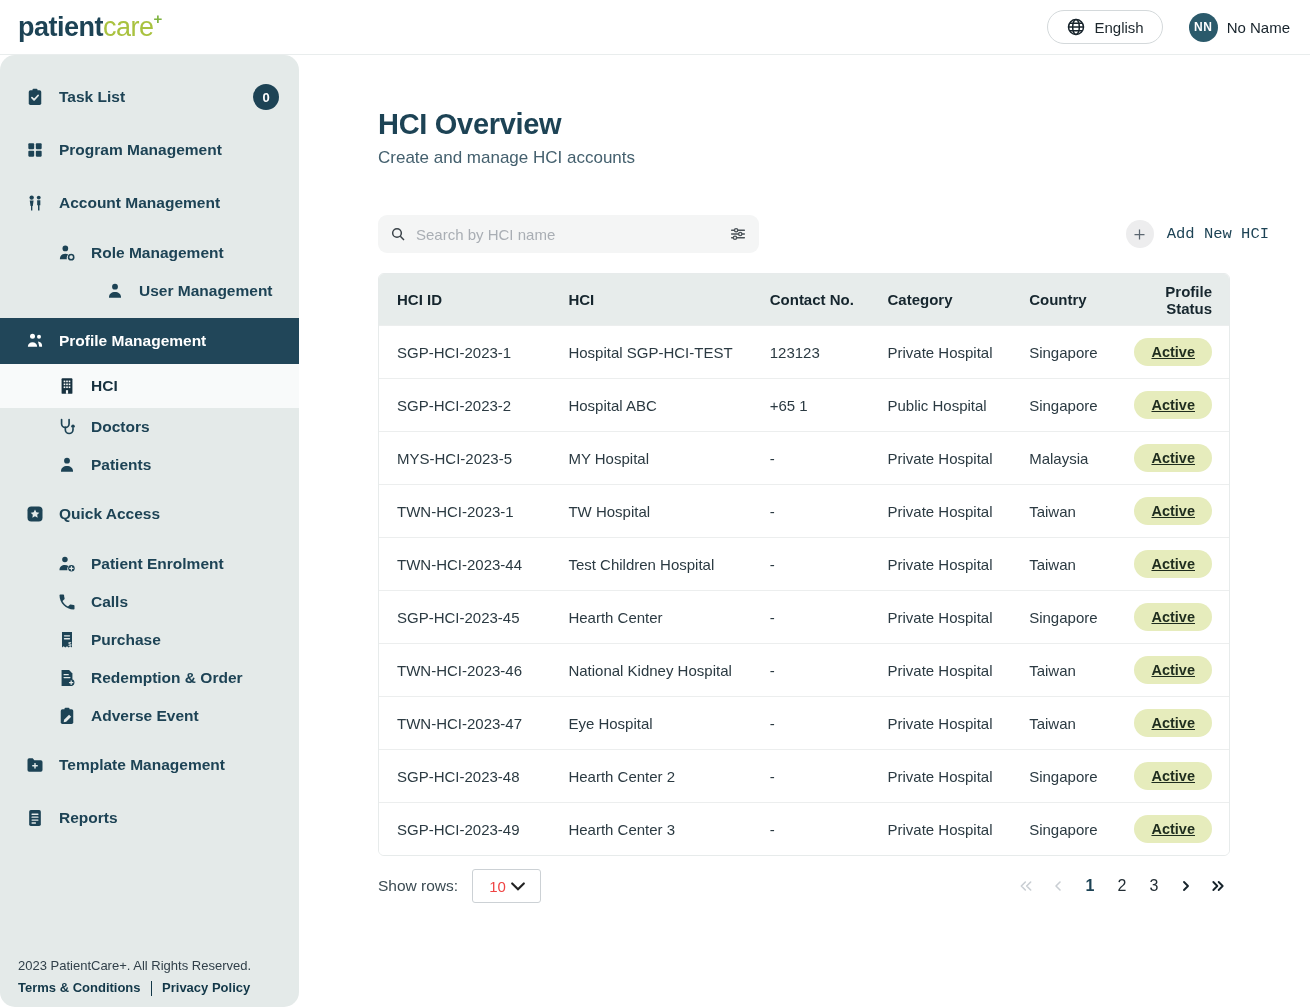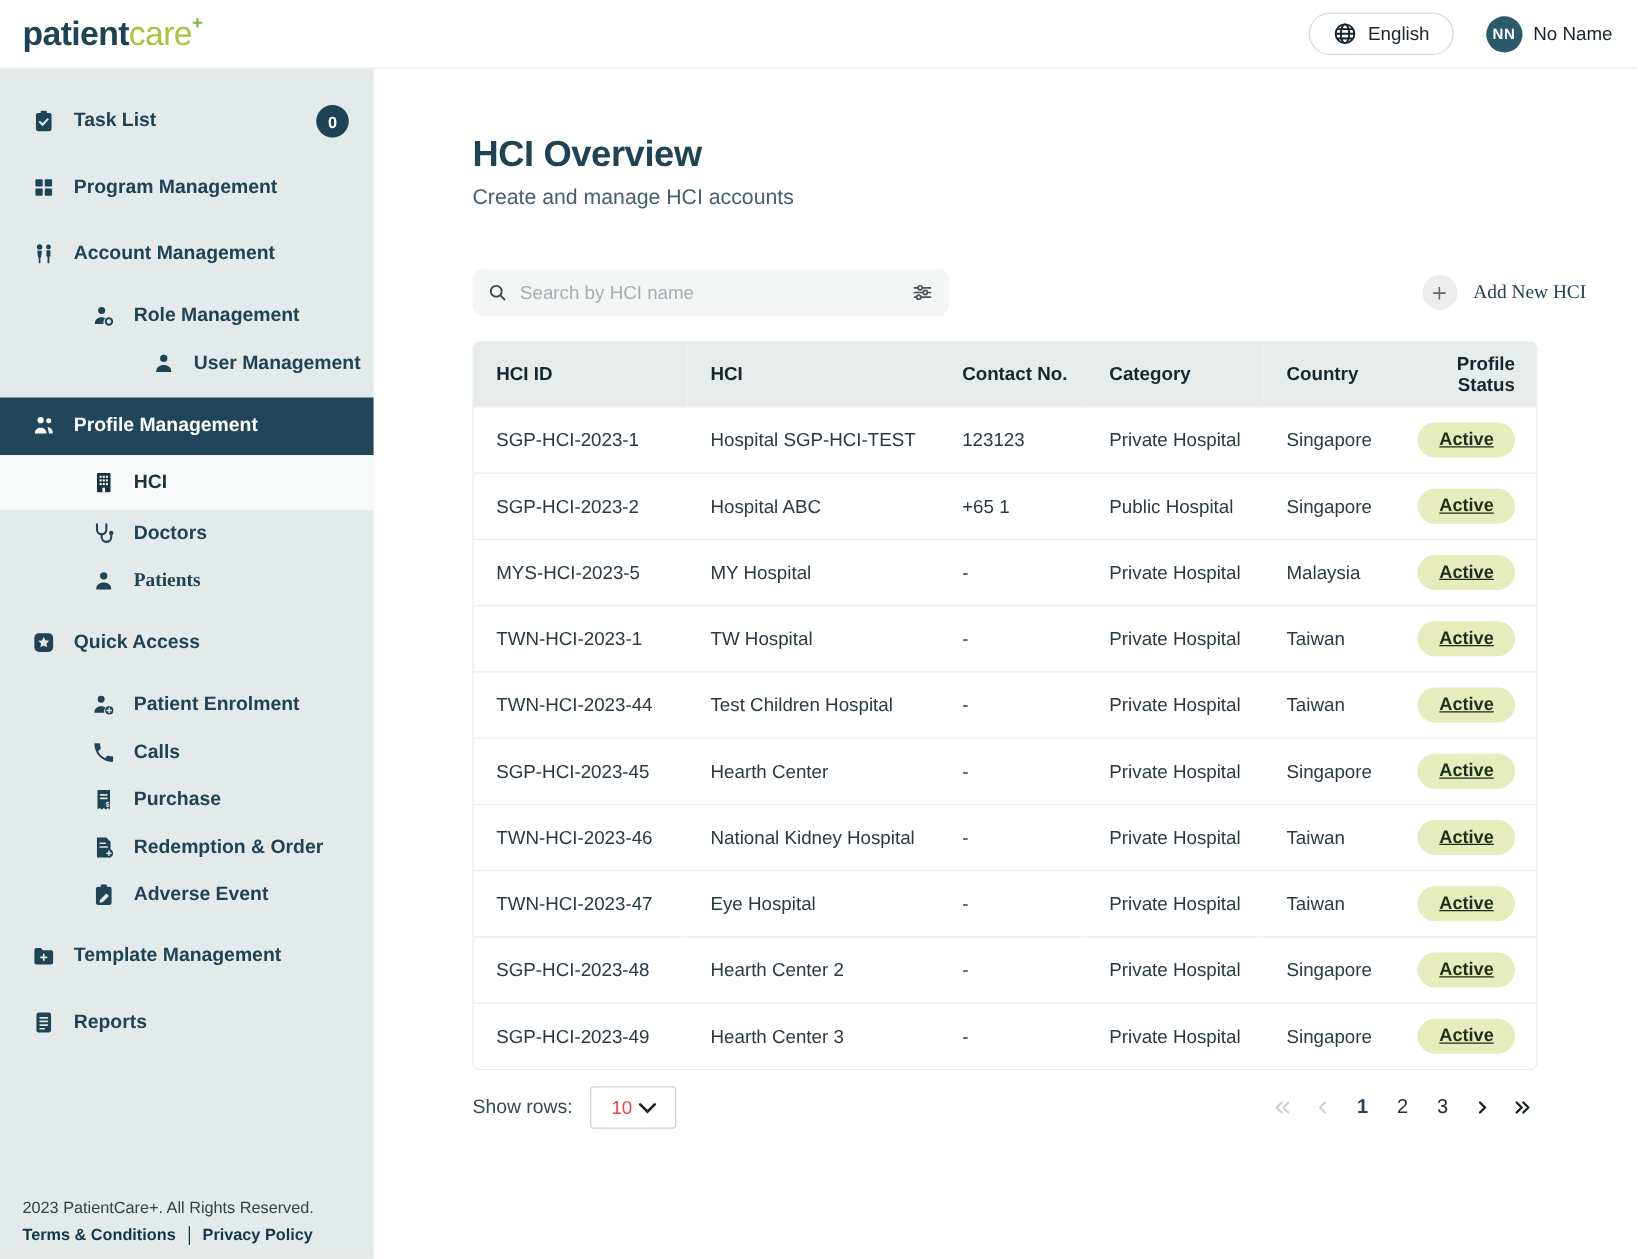--- a/index.html
+++ b/index.html
@@ -11,46 +11,46 @@
   .logo .p1 { color:#1d4355; }
   .logo .p2 { color:#a9c23f; font-weight:400; }
   .logo .plus { color:#7fb441; font-size:15px; font-weight:700; margin-top:-2px; }
   .topbar-right { display:flex; align-items:center; gap:26px; }
   .lang-btn { display:flex; align-items:center; gap:8px; border:1px solid #d4d9db; border-radius:17px; height:34px; padding:0 18px; background:#fff; font-size:15px; color:#1c262c; cursor:pointer; }
   .user-chip { display:flex; align-items:center; gap:9px; }
   .avatar { width:29px; height:29px; border-radius:50%; background:#2b5a6b; color:#fff; font-size:12px; font-weight:700; display:flex; align-items:center; justify-content:center; letter-spacing:0.5px; }
   .user-name { font-size:15px; color:#17232b; }
 
   
-  .sidebar { position:absolute; top:55px; left:0; width:299px; height:952px; background:#e4eae9; }
+  .sidebar { position:absolute; top:55px; left:0; width:299px; height:952px; background:#e4eae9;border-radius:15px; }
   .nav { padding-top:20px; }
   .nav-item { display:flex; align-items:center; height:44px; padding-left:25px; gap:14px; color:#1d4355; font-size:15.5px; font-weight:600; cursor:pointer; position:relative; }
   .nav-item.top { margin-bottom:9px; }
-  .nav-item.sub { height:38px; padding-left:73px; margin-bottom:0;align-items:center; }
+  .nav-item.sub { height:38px; padding-left:57px; margin-bottom:0;align-items:center; }
   .nicon { width:20px; height:20px; display:flex; align-items:center; justify-content:center; flex:0 0 20px; }
   .nicon svg { width:20px; height:20px; }
   .count-badge { position:absolute; right:20px; top:50%; transform:translateY(-50%); width:26px; height:26px; border-radius:50%; background:#1d4355; color:#fff; font-size:13px; font-weight:700; display:flex; align-items:center; justify-content:center; }
   .nav-item.active-parent { background:#214659; color:#fff; height:46px; }
   .nav-item.active-sub { background:#f8fafa; color:#17313f; font-weight:700; }
   .sidebar-footer { position:absolute; left:18px; bottom:8px; font-size:13px; color:#31404a; line-height:22px; }
   .sidebar-footer .links { font-weight:700; color:#123748; display:flex; align-items:center; gap:10px; }
   .sidebar-footer .links .sep { width:1.5px; height:15px; background:#123748; display:inline-block; }
 
   
   .main { position:absolute; top:55px; left:299px; width:1050px; height:952px; background:#fff; padding:0 80px 0 79px; }
   .page-title { margin-top:53px; font-size:29px; font-weight:700; color:#1d4355; letter-spacing:-0.3px; }
   .page-subtitle { margin-top:7px; font-size:17px; color:#44606e; }
 
   .toolbar { margin-top:47px; display:flex; align-items:center; justify-content:space-between; }
   .search-wrap { position:relative; width:381px; height:38px; }
   .search-wrap input { width:100%; height:100%; border:none; outline:none; background:#f4f5f5; border-radius:9px; padding:0 44px 0 38px; font-size:15px; color:#333; font-family:"Liberation Sans", sans-serif; }
   .search-wrap input::placeholder { color:#a9aeb4; }
   .search-icon { position:absolute; left:12px; top:11px; width:16px; height:16px; }
   .filter-icon { position:absolute; right:12px; top:10px; width:18px; height:18px; cursor:pointer; }
-  .add-btn { display:flex; align-items:center; gap:13px; background:none; border:none; cursor:pointer; font-family:Liberation Serif, serif; }
+  .add-btn { display:flex; align-items:center; gap:13px; background:none; border:none; cursor:pointer; font-family:Liberation Mono, monospace; }
   .add-plus { width:28px; height:28px; border-radius:50%; background:#ededee; color:#5b6670; font-size:18px; display:flex; align-items:center; justify-content:center; font-weight:400; }
   .add-label { font-size:15.5px; color:#1d4355; font-weight:500; }
 
   
   .tbl { margin-top:20px; width:852px; border:1px solid #e7ebeb; border-radius:6px; overflow:hidden; border-collapse:separate; border-spacing:0; }
   .tbl th { background:#e7eceb; height:51px; text-align:left; font-size:15px; font-weight:700; color:#16262e; padding-left:18px; }
   .tbl td { height:53px; background:#fff; font-size:15px; color:#2b3a42; padding-left:18px; border-top:1px solid #eceeee; }
   .tbl th.c-status, .tbl td.c-status { text-align:right; padding-right:17px; padding-left:0; }
   .status-badge { display:inline-block; background:#e6ecbc; color:#1f2d1e; font-size:14.5px; font-weight:700; border-radius:15px; padding:5px 17px; line-height:18px;text-decoration:underline; }
 
@@ -188,21 +188,21 @@
       <span class="nicon">
         <svg viewBox="0 0 24 24" fill="none" stroke="#1d4355" stroke-width="2" stroke-linecap="round">
             <path d="M5.5 3v5a4.5 4.5 0 0 0 9 0V3"></path>
             <path d="M10 12.4v2.8a4.6 4.6 0 0 0 9.2 0v-1.4"></path>
             <circle cx="19.2" cy="11.2" r="2.1" fill="#1d4355" stroke="none"></circle>
           </svg>
       </span>
       <span>Doctors</span>
     </div>
 
-    <div class="nav-item sub" style="margin-bottom:8px;font-family:Liberation Serif, serif;">
+    <div class="nav-item sub" style="margin-bottom:8px;">
       <span class="nicon">
         <svg viewBox="0 0 24 24" fill="#1d4355">
             <circle cx="12" cy="6.8" r="3.5"></circle>
             <path d="M4.8 20v-.7c0-3.6 3.2-6 7.2-6s7.2 2.4 7.2 6v.7z"></path>
           </svg>
       </span>
       <span>Patients</span>
     </div>
 
     <div class="nav-item top">

